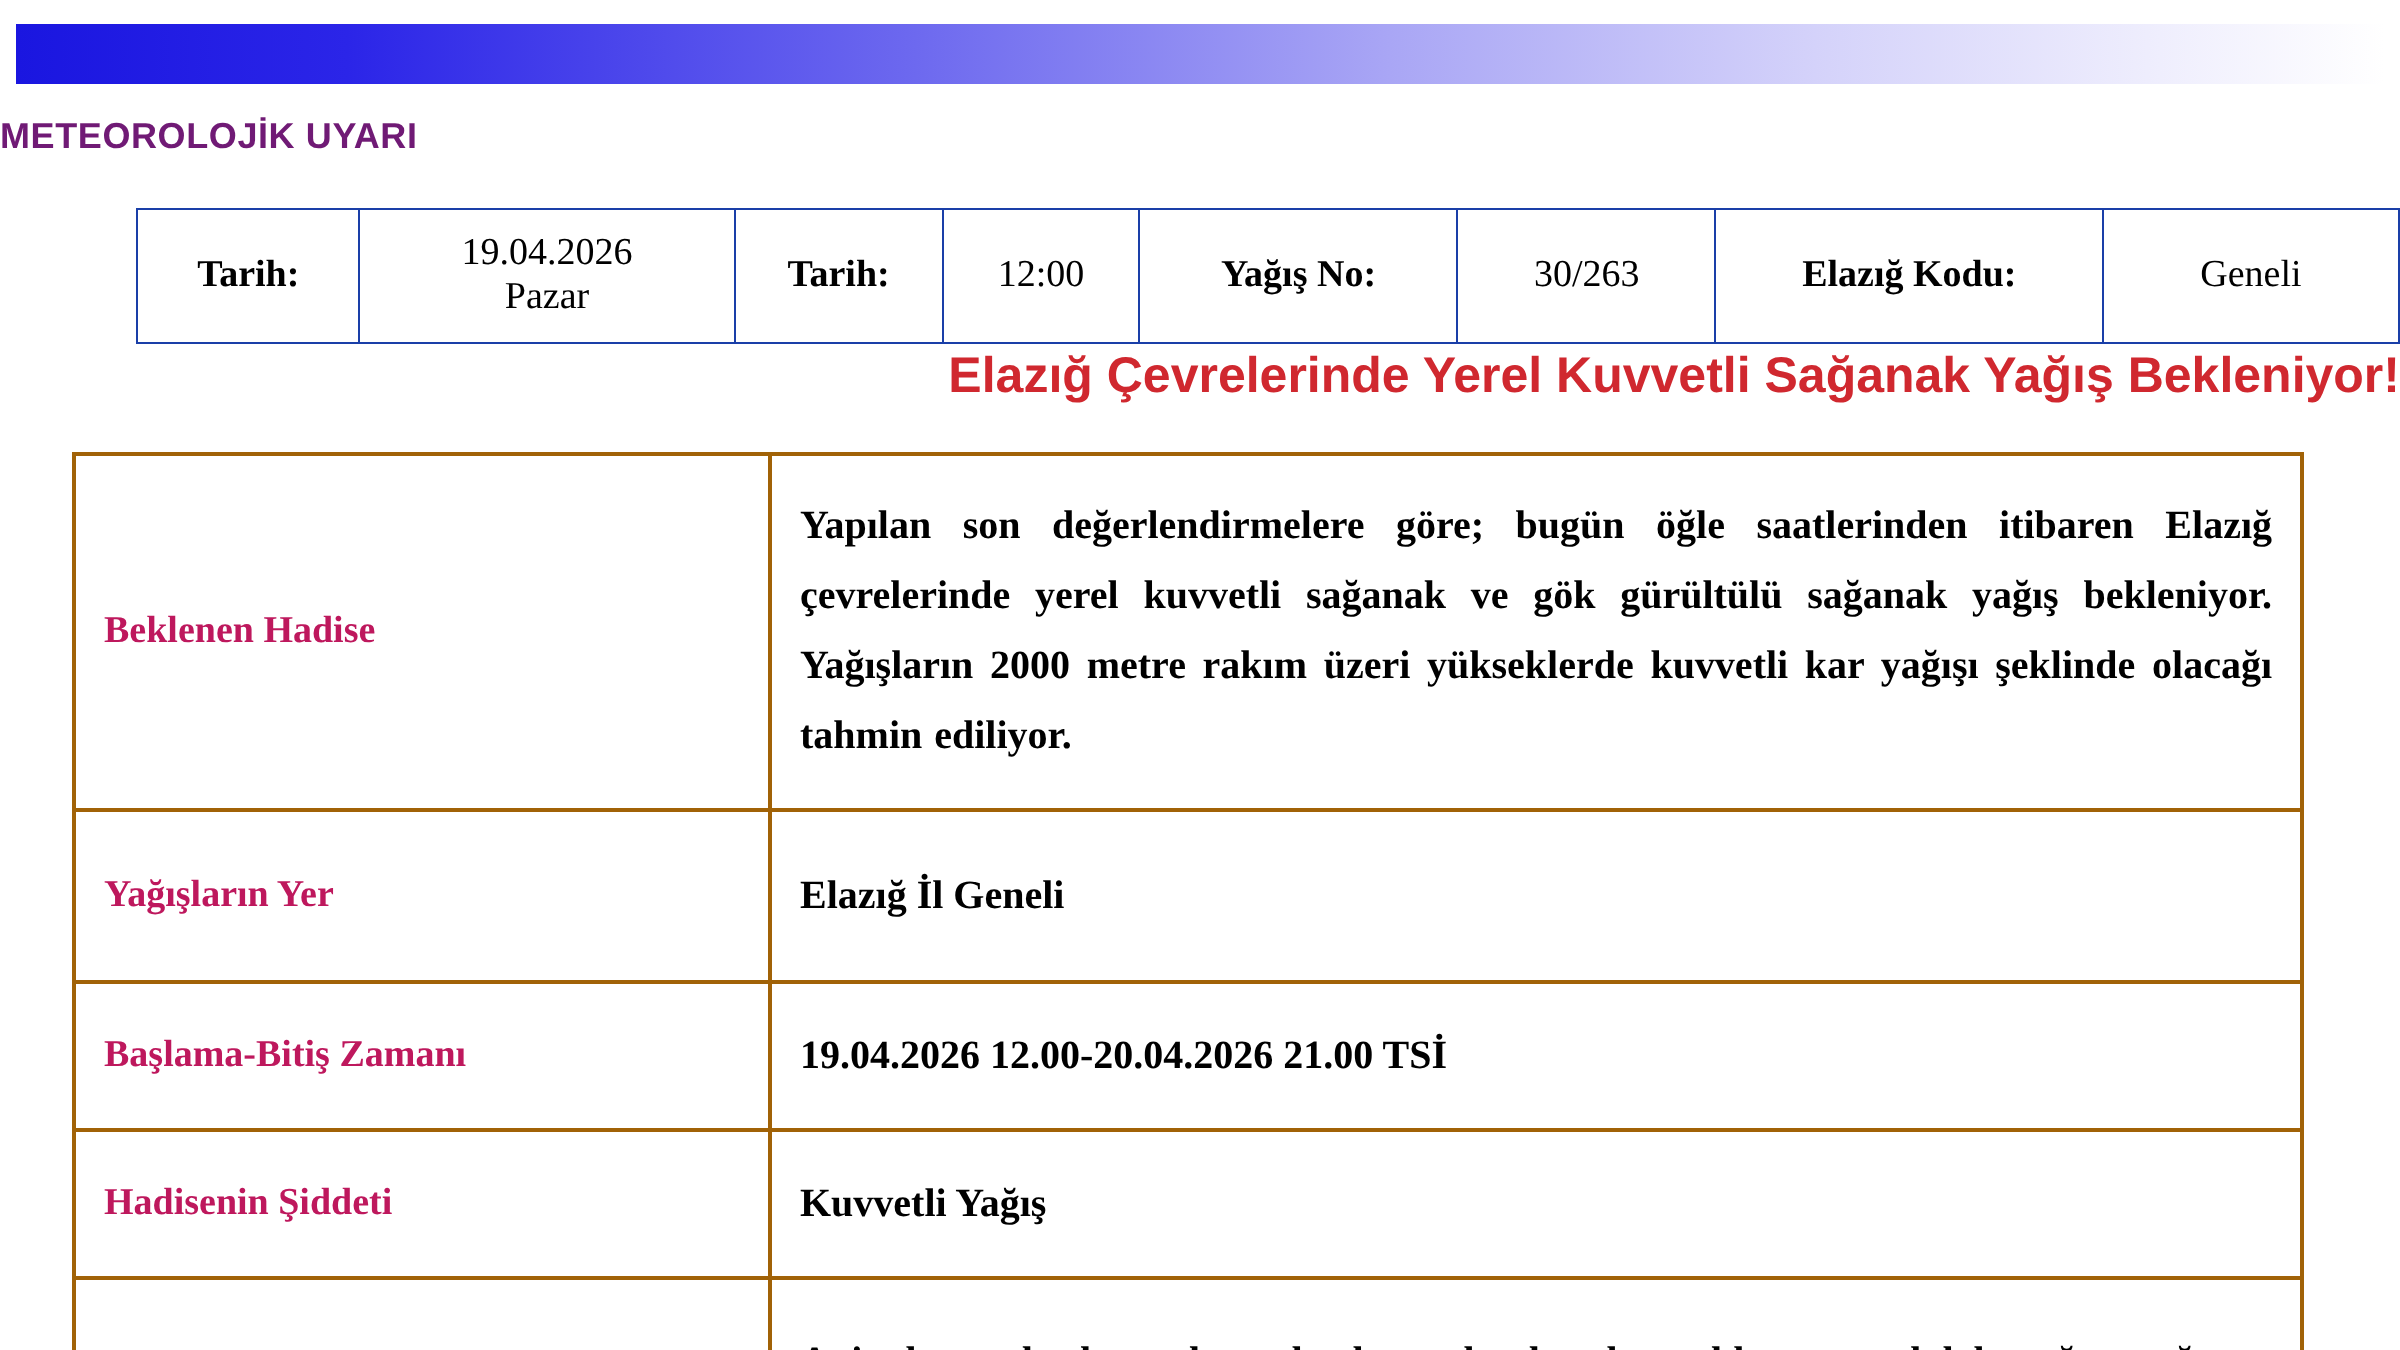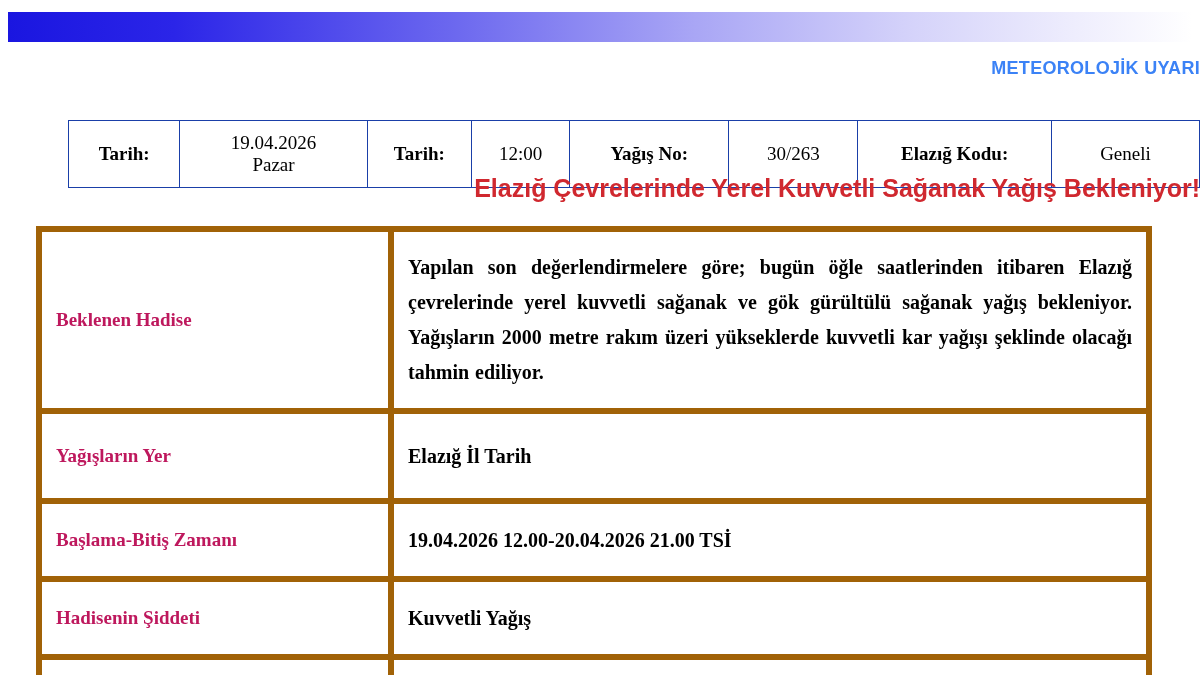--- a/index.html
+++ b/index.html
@@ -24,33 +24,33 @@
     height: 30px;
     background: linear-gradient(to right, #1a16e0 0%, #2b25e8 14%, #6d69ef 38%, #a9a6f5 58%, #d4d2fa 76%, #eeedfd 90%, #ffffff 100%);
   }
 
   
   .doc-title {
     position: absolute;
     top: 58px;
     left: 0;
     width: 1200px;
-    text-align: right;
+    text-align: left;
     font-family: "Liberation Sans", sans-serif;
     font-weight: bold;
     font-size: 18px;
     letter-spacing: 0.3px;
-    color: #3b82f6;
+    color: #701a75;
   }
 
   
   .info-table {
     position: absolute;
     left: 68px;
-    top: 120px;
+    top: 104px;
     border-collapse: collapse;
     table-layout: fixed;
     font-family: Liberation Serif, serif;
   }
   .info-table td {
     border: 1.5px solid #1a3fa8;
     height: 62px;
     padding: 2px 10px;
     text-align: center;
     vertical-align: middle;
@@ -88,21 +88,21 @@
   
   .detail-table {
     position: absolute;
     left: 36px;
     top: 226px;
     width: 1116px;
     border-collapse: collapse;
     table-layout: fixed;
   }
   .detail-table td {
-    border: 6px solid #a16207;
+    border: 2px solid #a16207;
     vertical-align: middle;
     padding: 10px 14px;
   }
   .detail-table td.key {
     width: 318px;
     font-weight: bold;
     font-size: 19px;
     color: #be185d;
   }
   .detail-table td.val {
@@ -153,21 +153,21 @@
 <div class="headline">Elazığ Çevrelerinde  Yerel Kuvvetli Sağanak Yağış Bekleniyor!</div>
 
 <table class="detail-table">
   <tbody>
       <tr class="row-hadise">
     <td class="key">Beklenen Hadise</td>
     <td class="val justify">Yapılan son değerlendirmelere göre; bugün öğle saatlerinden itibaren Elazığ çevrelerinde yerel kuvvetli sağanak ve gök gürültülü sağanak yağış bekleniyor. Yağışların 2000 metre rakım üzeri yükseklerde kuvvetli kar yağışı şeklinde olacağı tahmin ediliyor.</td>
   </tr>
   <tr class="row-yer">
     <td class="key">Yağışların Yer</td>
-    <td class="val">Elazığ İl Tarih</td>
+    <td class="val">Elazığ İl Geneli</td>
   </tr>
   <tr class="row-zaman">
     <td class="key">Başlama-Bitiş Zamanı</td>
     <td class="val">19.04.2026 12.00-20.04.2026 21.00  TSİ</td>
   </tr>
   <tr class="row-siddet">
     <td class="key">Hadisenin Şiddeti</td>
     <td class="val">Kuvvetli Yağış</td>
   </tr>
   <tr class="row-riskler">

